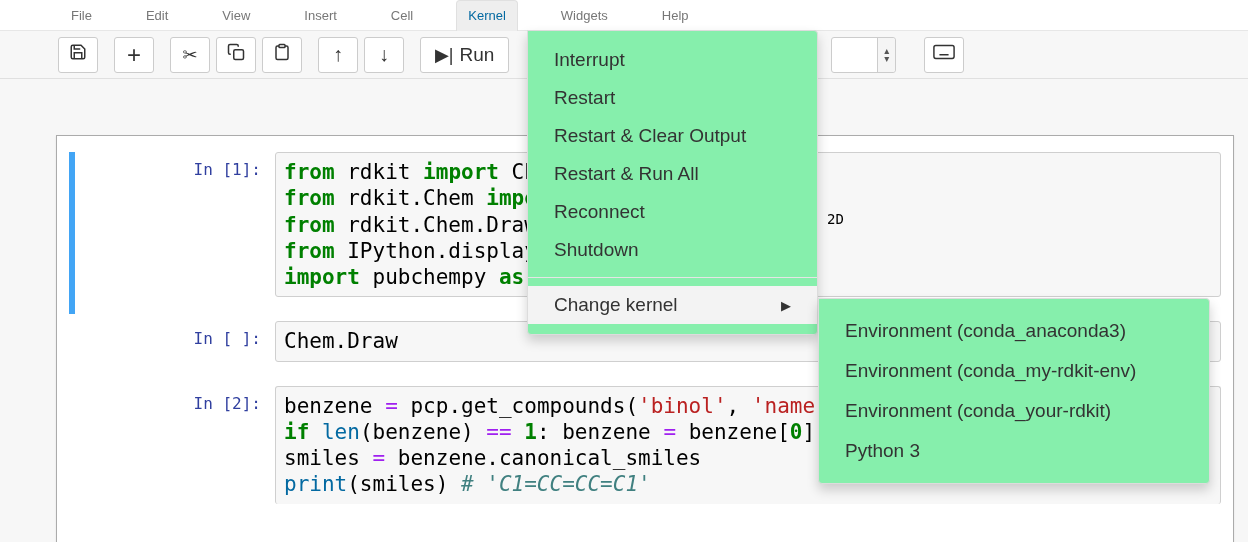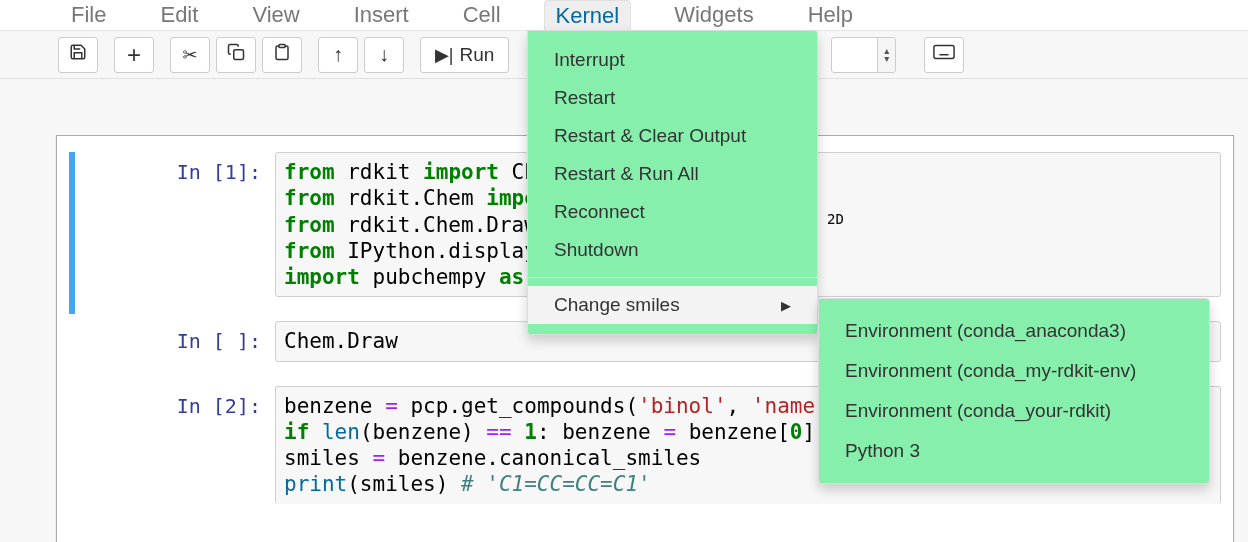--- a/index.html
+++ b/index.html
@@ -21,21 +21,21 @@
     height: 31px;
     border-bottom: 1px solid #e7e7e7;
     background: #fff;
     position: relative;
     z-index: 5;
   }
   .menubar-item {
     padding: 4px 11px 4px 11px;
     margin-right: 32px;
     color: #777;
-    font-size: 22px;
+    font-size: 13px;
     cursor: pointer;
     height: 31px;
     display: flex;
     align-items: center;
   }
   .menubar-item.open {
     background: #eee;
     color: #0369a1;
     border: 1px solid #e0e0e0;
     border-bottom: none;
@@ -122,21 +122,21 @@
     margin-bottom: 24px;
   }
   .prompt {
     width: 200px;
     min-width: 200px;
     text-align: right;
     padding-right: 14px;
     padding-top: 8px;
     color: #303F9F;
     font-family: Menlo, Monaco, Consolas, monospace;
-    font-size: 20px;
+    font-size: 16px;
     white-space: nowrap;
   }
   .input-area {
     flex: 1;
     background: #f7f7f7;
     border: 1px solid #cfcfcf;
     border-radius: 3px;
     padding: 6px 8px;
     font-family: Menlo, Monaco, Consolas, monospace;
     font-size: 21px;
@@ -312,21 +312,21 @@
 
 <div class="dropdown kernel">
   <div class="dd-item">Interrupt</div>
   <div class="dd-item">Restart</div>
   <div class="dd-item">Restart &amp; Clear Output</div>
   <div class="dd-item">Restart &amp; Run All</div>
   <div class="dd-item">Reconnect</div>
   <div class="dd-item">Shutdown</div>
   <div class="dd-divider"></div>
   <div class="dd-item hover">
-    <span>Change smiles</span>
+    <span>Change kernel</span>
     <span class="dd-arrow">▶</span>
   </div>
 </div>
 
 <div class="dropdown kernels-sub">
   <div class="dd-item">Environment (conda_anaconda3)</div>
   <div class="dd-item">Environment (conda_my-rdkit-env)</div>
   <div class="dd-item">Environment (conda_your-rdkit)</div>
   <div class="dd-item">Python 3</div>
 </div>

